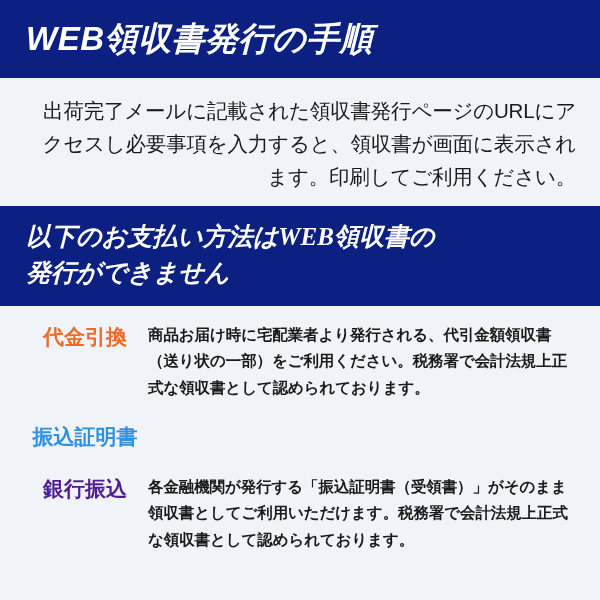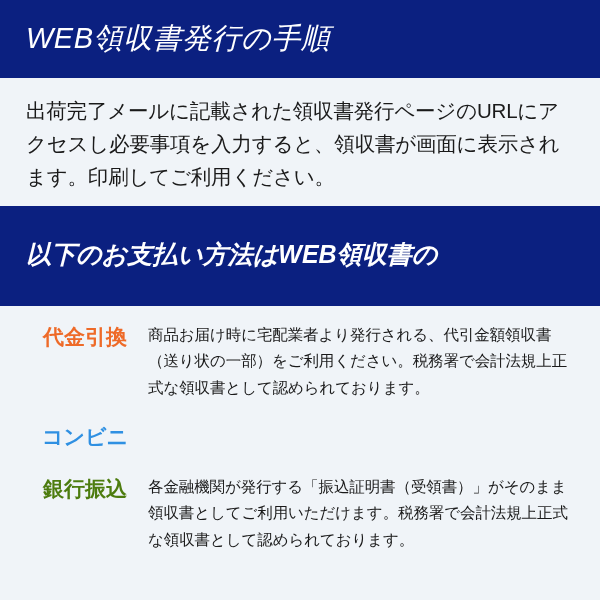--- a/index.html
+++ b/index.html
@@ -31,54 +31,56 @@
   }
 
   .band-title {
     height: 78px;
     display: flex;
     align-items: center;
     padding: 0 0 0 26px;
   }
 
   .band-title .heading {
-    font-size: 29px;
-    font-weight: normal;
+    font-size: 33px;
+    font-weight: bold;
     font-style: italic;
     letter-spacing: 0.5px;
     line-height: 1.1;
     white-space: nowrap;
   }
 
   
   .intro {
     padding: 16px 24px 12px 26px;
     color: #1a1a1a;
     font-size: 20.5px;
     line-height: 1.62;
     letter-spacing: -0.2px;
+    text-align: right;
   }
   .intro p {
     margin: 0;
   }
 
   
   .band-subtitle {
     min-height: 100px;
     display: flex;
     flex-direction: column;
     justify-content: center;
     padding: 6px 20px 8px 26px;
   }
   .band-subtitle .heading {
     font-size: 25px;
     font-weight: bold;
     font-style: italic;
     line-height: 1.42;
     letter-spacing: 0px;
+    font-family: Liberation Serif, serif;
   }
 
   
   .methods {
     padding: 14px 0 0 0;
   }
 
   .method-row {
     display: flex;
     align-items: flex-start;
@@ -99,29 +101,30 @@
     display: block;
     white-space: nowrap;
   }
 
   .method-label.two-line {
     padding-top: 0px;
   }
 
   .label-daibiki { color: #ee6a28; }
   .label-conveni { color: #2f90e2; }
-  .label-furikomi { color: #4d7c0f; font-family: Liberation Serif, serif; }
+  .label-furikomi { color: #4c1d95; font-family: Liberation Serif, serif; }
 
   .method-desc {
     flex: 1 1 auto;
     color: #1a1a1a;
     font-size: 15.5px;
     line-height: 1.72;
     letter-spacing: -0.1px;
     padding-left: 4px;
+    font-weight: bold;
   }
   .method-desc p {
     margin: 0;
   }
 
   
   .row-daibiki { margin-top: 2px; }
   .row-conveni { margin-top: 6px; }
   .row-furikomi { margin-top: 8px; }
 </style>
@@ -134,37 +137,38 @@
     <div class="heading">WEB領収書発行の手順</div>
   </div>
 
   <div class="intro">
     <p>出荷完了メールに記載された領収書発行ページのURLにアクセスし必要事項を入力すると、領収書が画面に表示されます。印刷してご利用ください。</p>
   </div>
 
   <div class="band band-subtitle">
     <div class="heading">
       <span>以下のお支払い方法はWEB領収書の</span><br>
+      <span>発行ができません</span>
     </div>
   </div>
 
   <div class="methods">
 
     <div class="method-row row-daibiki">
       <div class="method-label label-daibiki">
         <span class="lbl-line">代金引換</span>
       </div>
       <div class="method-desc">
         <p>商品お届け時に宅配業者より発行される、代引金額領収書（送り状の一部）をご利用ください。税務署で会計法規上正式な領収書として認められております。</p>
       </div>
     </div>
 
     <div class="method-row row-conveni">
       <div class="method-label label-conveni two-line">
-        <span class="lbl-line">コンビニ</span>
+        <span class="lbl-line">振込証明書</span>
       </div>
     </div>
 
     <div class="method-row row-furikomi">
       <div class="method-label label-furikomi">
         <span class="lbl-line">銀行振込</span>
       </div>
       <div class="method-desc">
         <p>各金融機関が発行する「振込証明書（受領書）」がそのまま領収書としてご利用いただけます。税務署で会計法規上正式な領収書として認められております。</p>
       </div>

